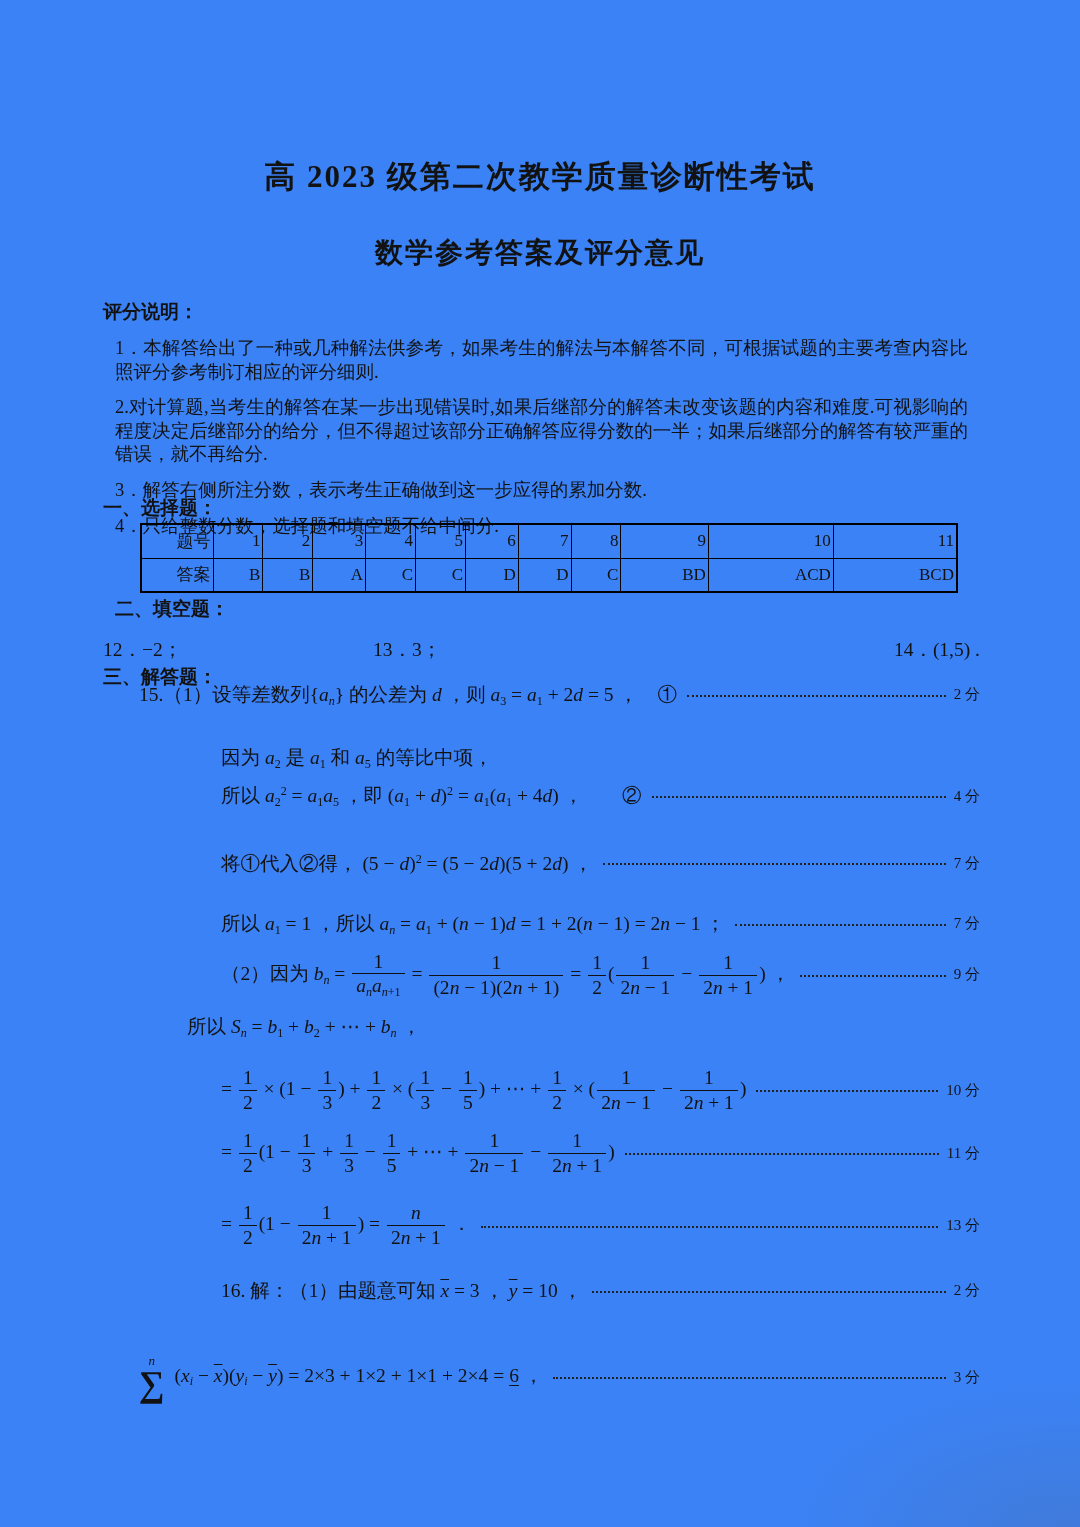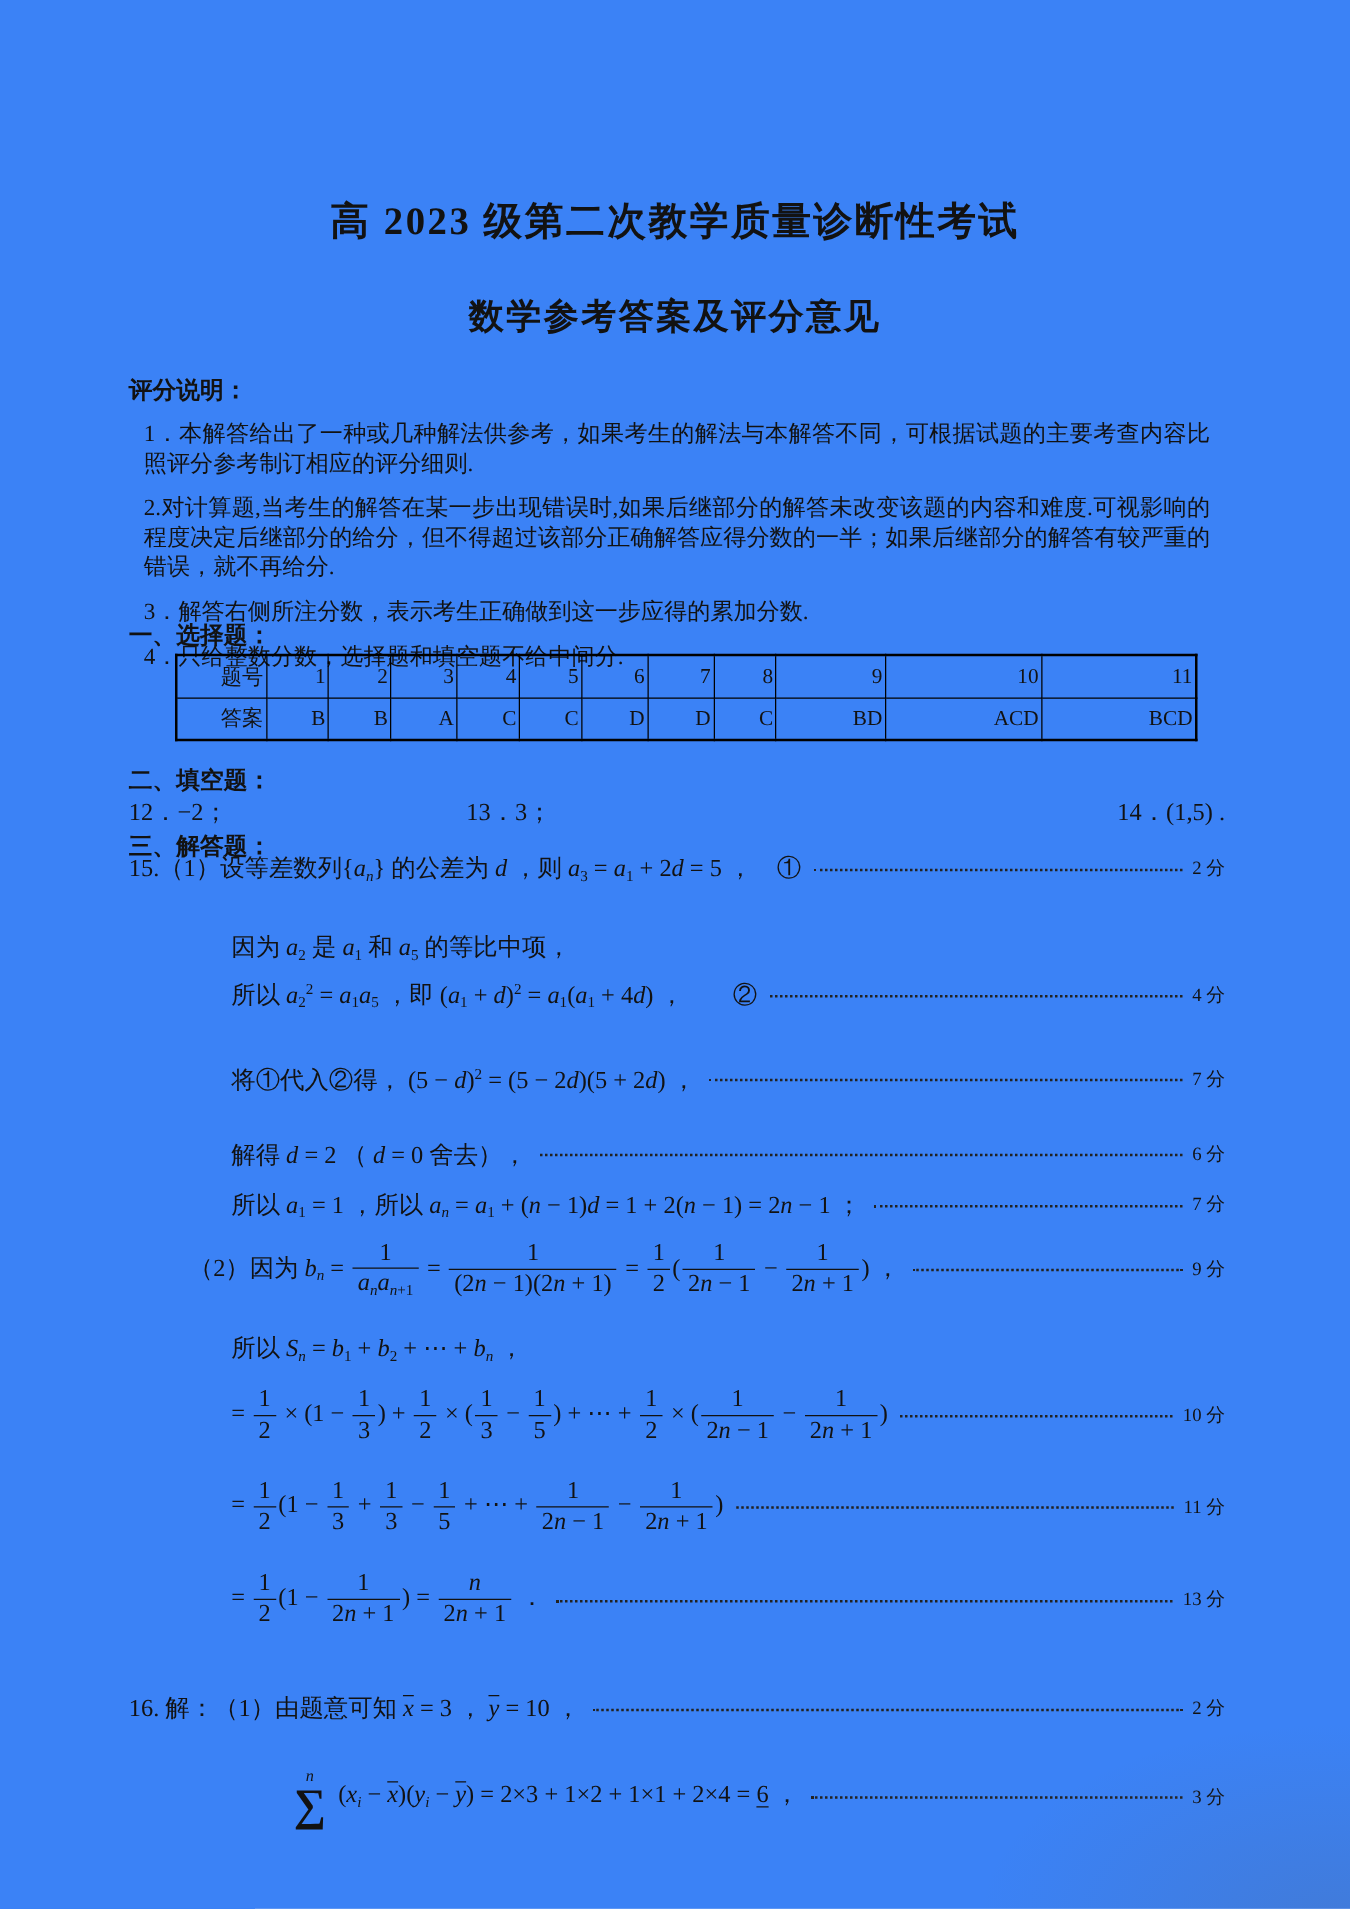--- a/index.html
+++ b/index.html
@@ -28,39 +28,39 @@
     text-align:center; font-size:28px; font-weight:bold; letter-spacing:2px;
   }
   .content { position:absolute; left:103px; top:0; width:877px; }
 
   .notes { position:absolute; top:299px; left:0; width:877px; }
   .notes-heading { font-size:19px; font-weight:bold; }
   .note { margin:12px; font-size:18.5px; line-height:23.6px; text-align:justify; }
 
   .sec-heading { position:absolute; left:0; font-size:19px; font-weight:bold; }
   .sec1 { top:495px; }
-  .sec2 { top:611px; }
+  .sec2 { top:596px;margin-left:12px; }
   .sec3 { top:664px; }
 
   table.choice-table {
     position:absolute; top:523px; left:37px; width:818px;
     border-collapse:collapse; border:2px solid #000;
   }
   table.choice-table td {
     border:1px solid #000; height:34px; text-align:right;
     font-size:17px; padding:0 2px;
   }
   table.choice-table td.hdr { width:72px; }
 
   .fill-line { position:absolute; top:636px; left:0; width:877px; display:flex; font-size:19.5px; }
   .fb0 { width:270px; } .fb1 { width:290px; } .fb2 { flex:1;text-align:right; }
 
   .sol { position:absolute; top:681px; left:0; width:877px; }
   .sol .line { display:flex; align-items:center; font-size:19.5px; }
-  .mcontent { white-space:pre; }
+  .mcontent { white-space:pre;margin-left:36px; }
   .sol .line:nth-child(1){ margin-top:0; }
   .sol .line:nth-child(2){ margin-top:35px; padding-left:82px; }
   .sol .line:nth-child(3){ margin-top:11px; padding-left:82px; }
   .sol .line:nth-child(4){ margin-top:40px; padding-left:82px; }
   .sol .line:nth-child(5){ margin-top:33px; padding-left:82px; }
   .sol .line:nth-child(6){ margin-top:13px; padding-left:82px; }
   .sol .line:nth-child(7){ margin-top:14px; padding-left:48px; }
   .sol .line:nth-child(8){ margin-top:26px; padding-left:82px; }
   .sol .line:nth-child(9){ margin-top:16px; padding-left:82px; }
   .sol .line:nth-child(10){ margin-top:26px; padding-left:82px; }
@@ -160,25 +160,20 @@
           <span class="mcontent">所以 <i>a</i><sub>2</sub><sup>2</sup> = <i>a</i><sub>1</sub><i>a</i><sub>5</sub> ，即 (<i>a</i><sub>1</sub> + <i>d</i>)<sup>2</sup> = <i>a</i><sub>1</sub>(<i>a</i><sub>1</sub> + 4<i>d</i>) ，　　②</span>
           <span class="dots"></span>
           <span class="score">4 分</span>
         </div>
         <div class="line">
           <span class="mcontent">将①代入②得， (5 − <i>d</i>)<sup>2</sup> = (5 − 2<i>d</i>)(5 + 2<i>d</i>) ，</span>
           <span class="dots"></span>
           <span class="score">7 分</span>
         </div>
         <div class="line">
-          <span class="mcontent">解得 <i>d</i> = 2 （ <i>d</i> = 0 舍去），</span>
-          <span class="dots"></span>
-          <span class="score">6 分</span>
-        </div>
-        <div class="line">
           <span class="mcontent">所以 <i>a</i><sub>1</sub> = 1 ，所以 <i>a</i><sub><i>n</i></sub> = <i>a</i><sub>1</sub> + (<i>n</i> − 1)<i>d</i> = 1 + 2(<i>n</i> − 1) = 2<i>n</i> − 1 ；</span>
           <span class="dots"></span>
           <span class="score">7 分</span>
         </div>
         <div class="line">
           <span class="mcontent">（2）因为 <i>b</i><sub><i>n</i></sub> = <span class="frac"><span class="num">1</span><span class="den"><i>a</i><sub><i>n</i></sub><i>a</i><sub><i>n</i>+1</sub></span></span> = <span class="frac"><span class="num">1</span><span class="den">(2<i>n</i> − 1)(2<i>n</i> + 1)</span></span> = <span class="frac"><span class="num">1</span><span class="den">2</span></span>(<span class="frac"><span class="num">1</span><span class="den">2<i>n</i> − 1</span></span> − <span class="frac"><span class="num">1</span><span class="den">2<i>n</i> + 1</span></span>) ，</span>
           <span class="dots"></span>
           <span class="score">9 分</span>
         </div>
         <div class="line">

